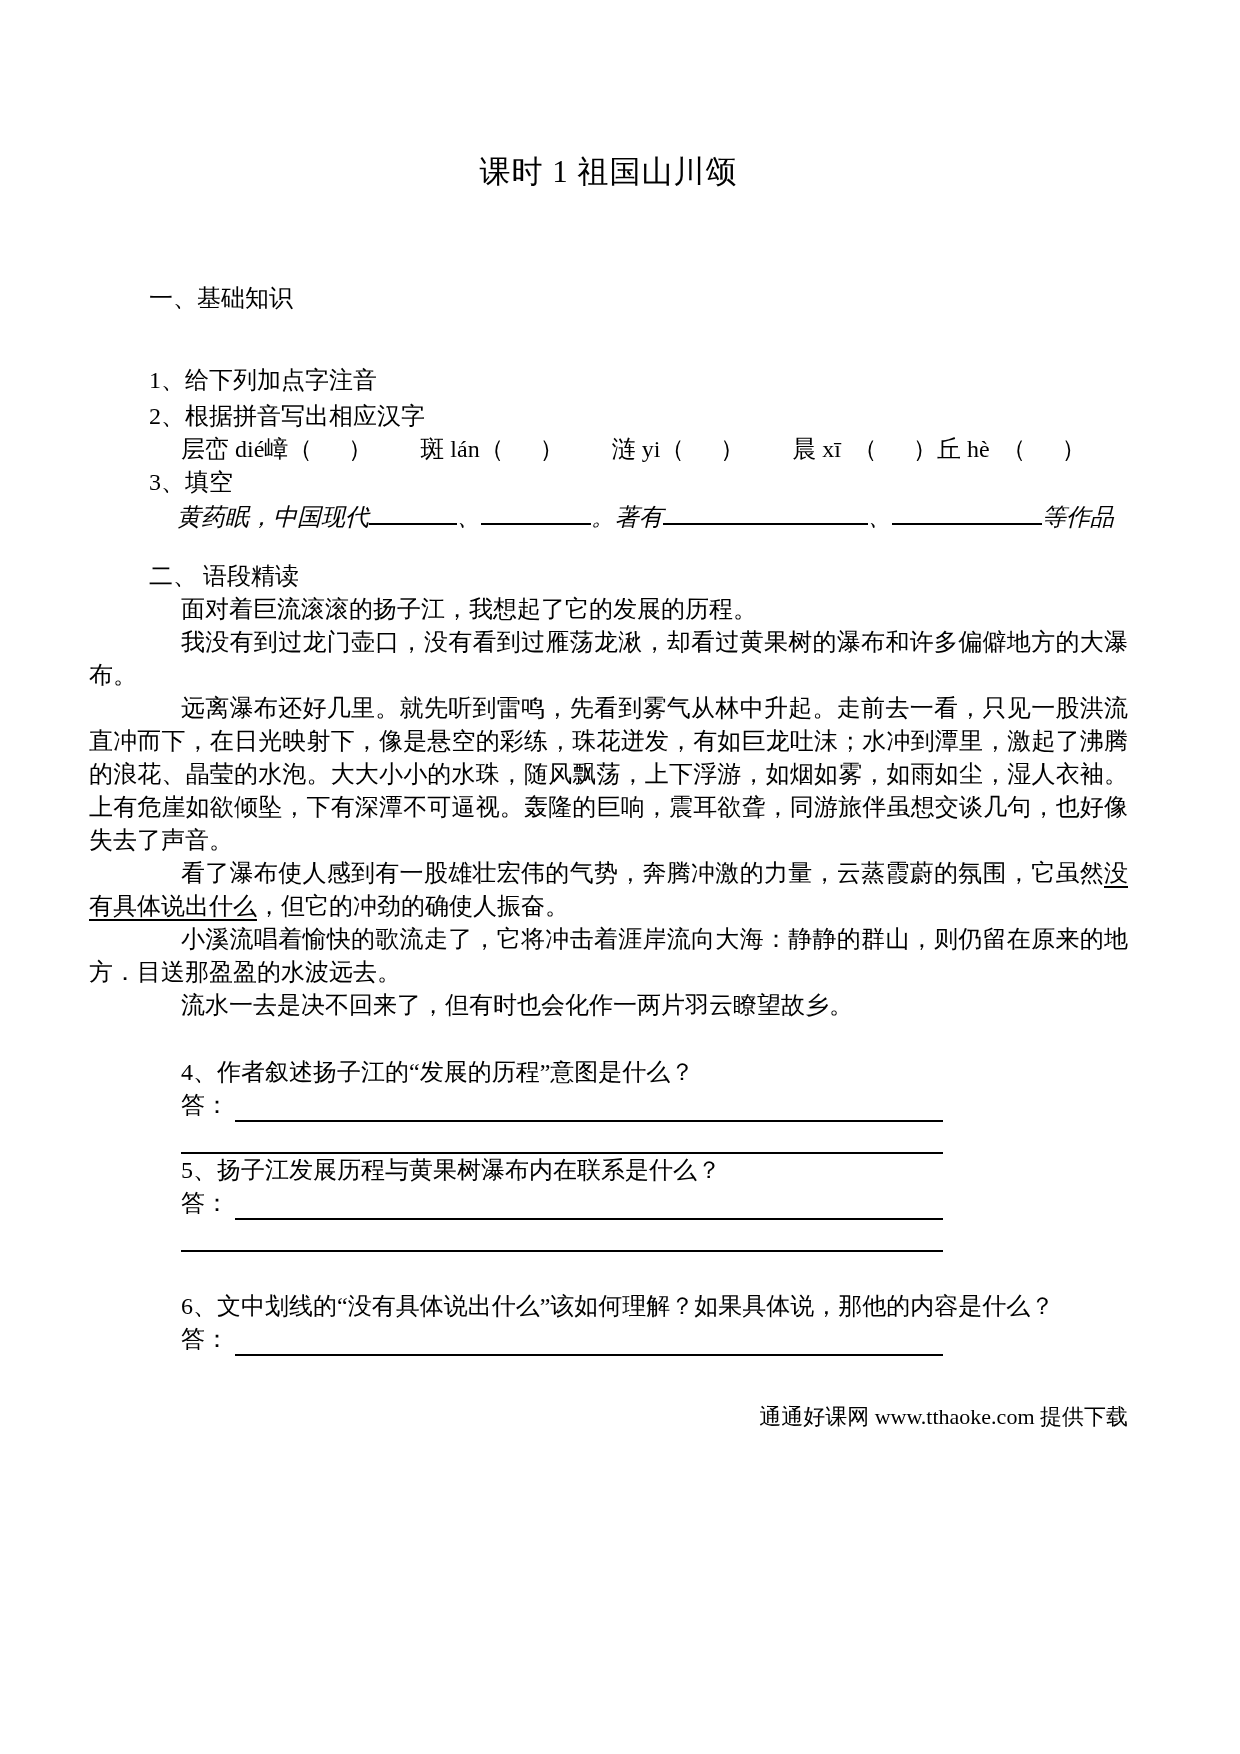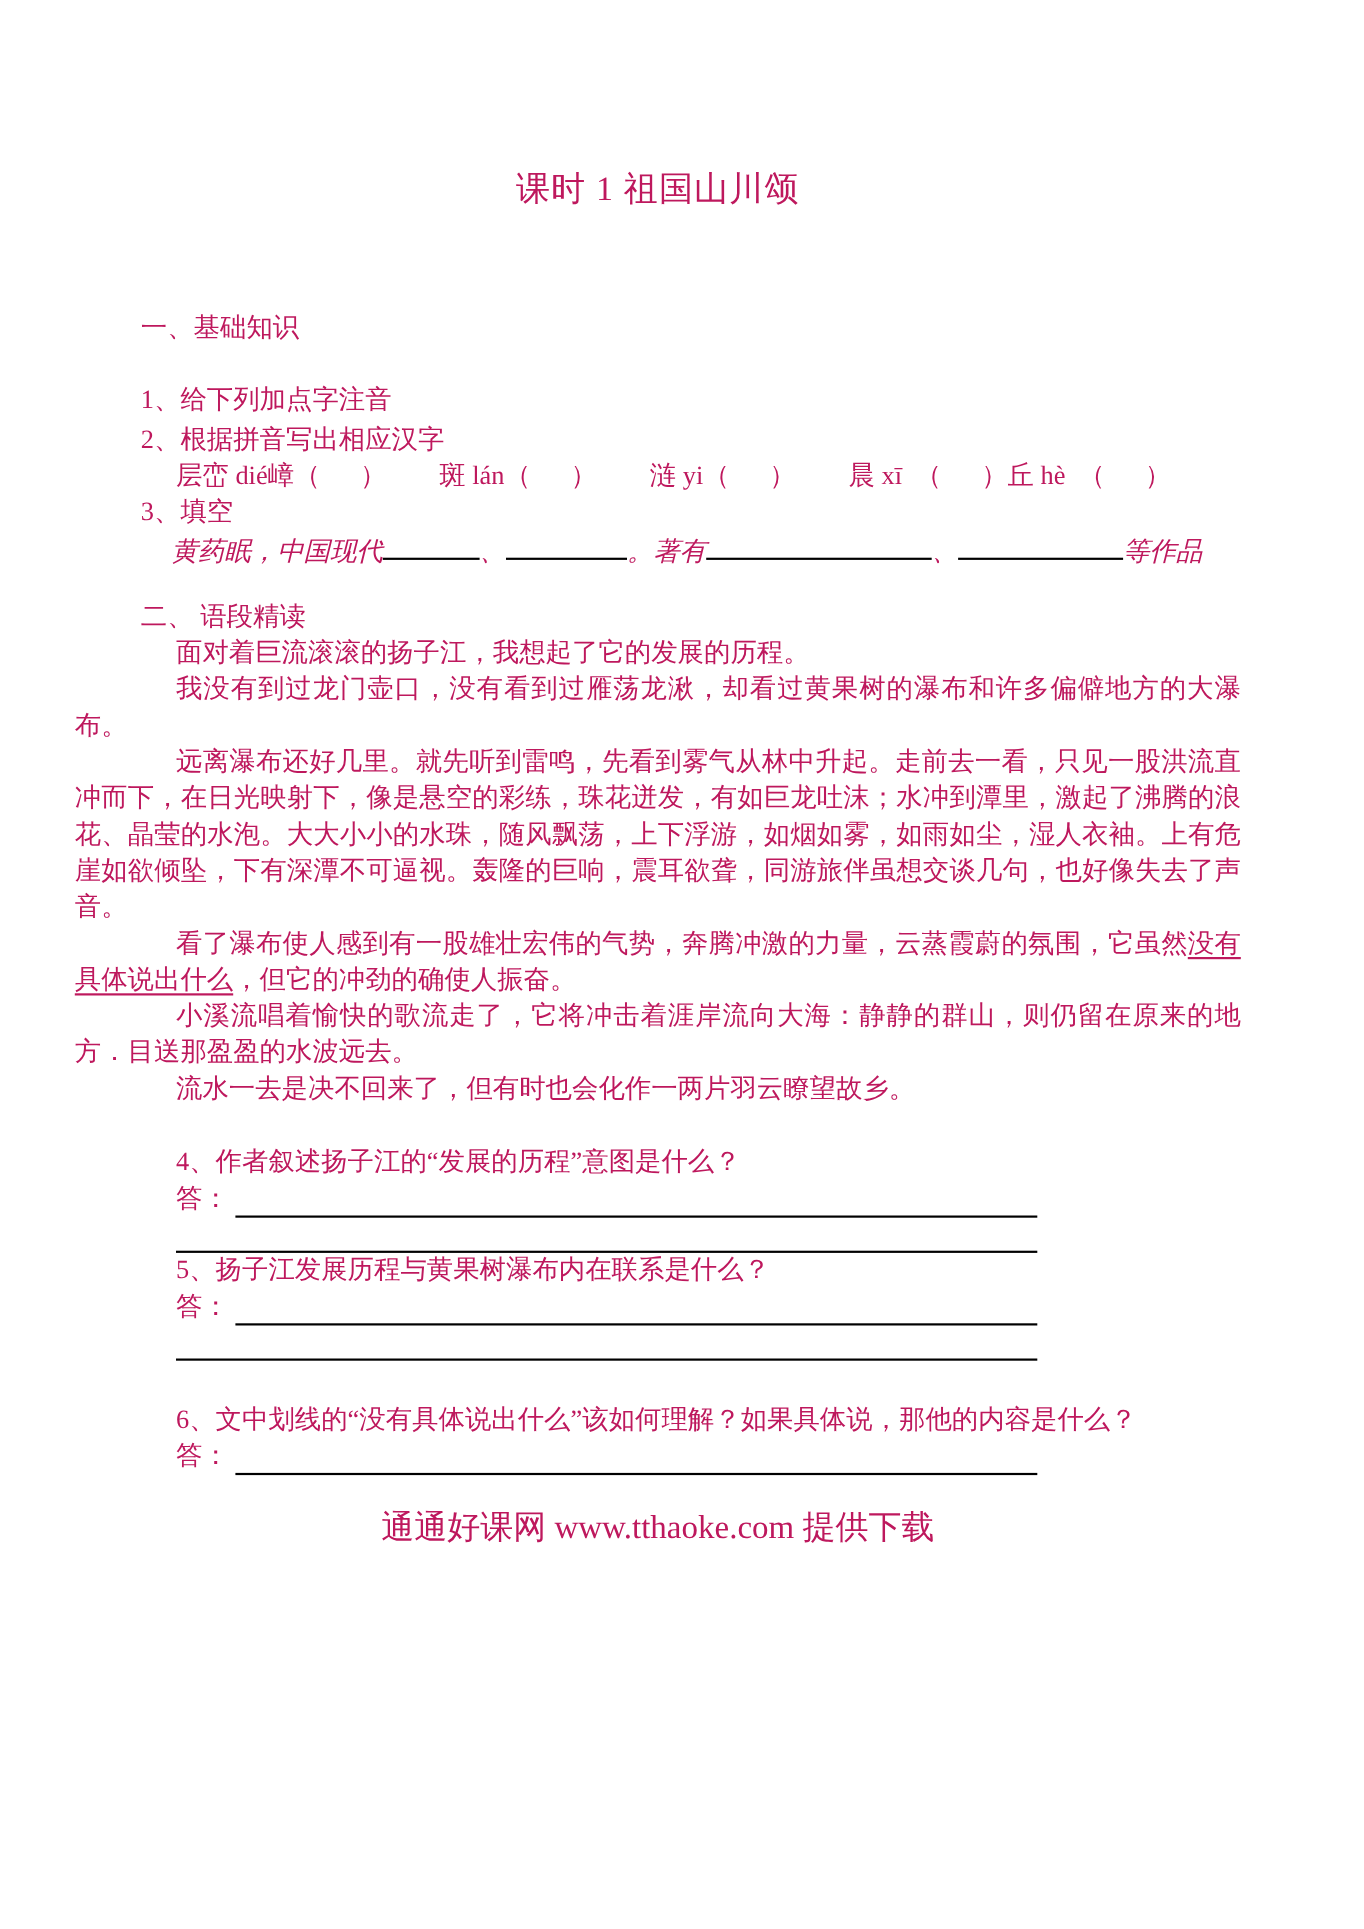--- a/index.html
+++ b/index.html
@@ -1,37 +1,37 @@
 <!DOCTYPE html>
 <html><head>
 <meta charset="utf-8">
 <style>
   html,body{margin:0;padding:0;background:#ffffff;}
   .page{
     position:relative;
     width:1240px;height:1754px;
     margin:0 auto;
     background:#ffffff;
-    color:#be185d;
+    color:#000000;
     font-family:"Liberation Serif","DejaVu Serif",serif;
     font-size:24px;line-height:33px;
     box-sizing:border-box;
-    padding:150px 112px 40px 68px;
+    padding:150px 112px 40px 89px;
     overflow:hidden;
   }
   .title{
     font-size:31px;line-height:44px;
     text-align:center;
     letter-spacing:1px;
   }
   .h-sec{margin-left:60px;}
   .h1{margin-top:88px;}
   .h2{margin-top:26px;}
   .item-label{margin-left:60px;}
-  .lbl-q1{margin-top:33px;}
+  .lbl-q1{margin-top:49px;}
   .lbl-q2{margin-top:3px;}
   .sub-line{margin-left:92px;}
   .line-q1{margin-top:5px;}
   .pre{white-space:pre-wrap;}
   .fill-line{margin-left:88px;white-space:nowrap;font-style:italic;}
   .blank{
     display:inline-block;
     border-bottom:2px solid #000;
     height:24px;
     vertical-align:baseline;
@@ -61,23 +61,23 @@
   }
   .questions{margin-left:92px;}
   .q-block-4{margin-top:34px;}
   .q-block-5{}
   .q-block-6{margin-top:38px;}
   .ans-row{display:flex;align-items:flex-end;margin-right:185px;}
   .ans-label{flex:0 0 auto;}
   .ans-fill{flex:1 1 auto;border-bottom:2px solid #000;height:26px;margin-left:6px;}
   .ans-extra{height:30px;border-bottom:2px solid #000;margin-right:185px;}
   .footer{
-    margin-top:31px;
-    text-align:center;
-    font-size:30px;
+    margin-top:44px;
+    text-align:right;
+    font-size:22px;
   }
 </style>
 </head>
 <body>
 
 <div class="page">
 
   <div class="title">课时 1 祖国山川颂</div>
 
   <div class="h-sec h1">一、基础知识</div>

